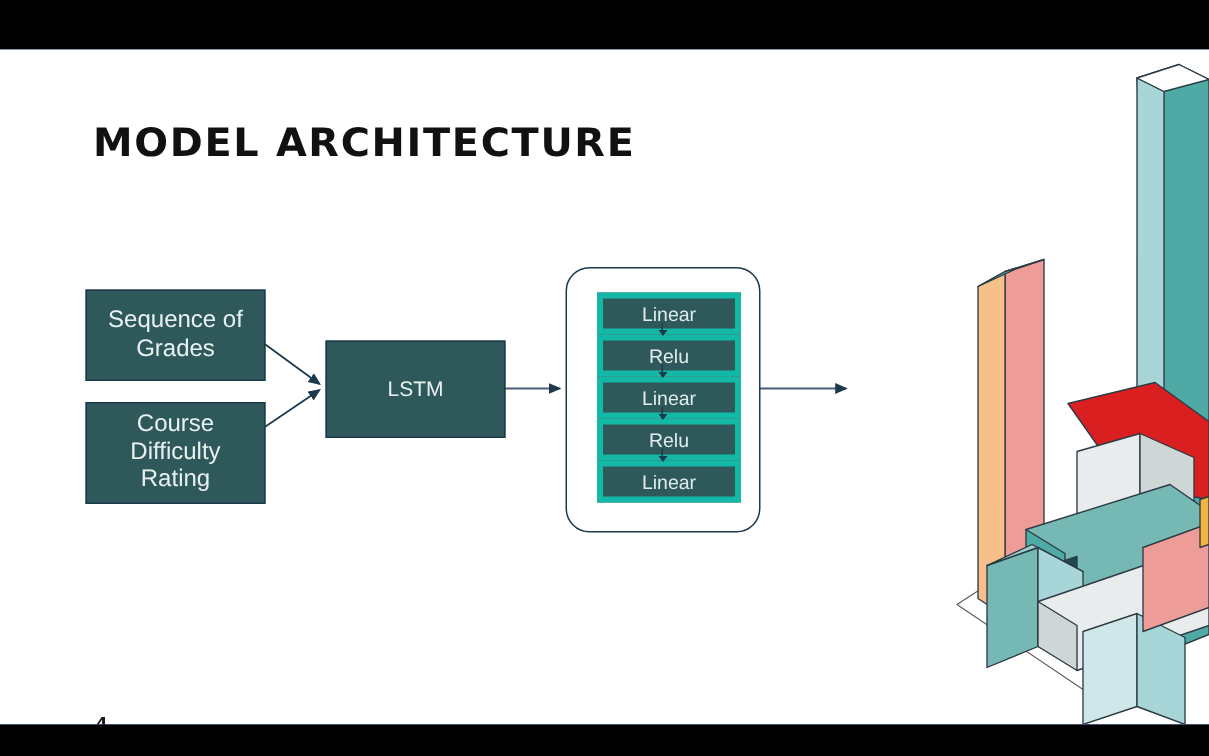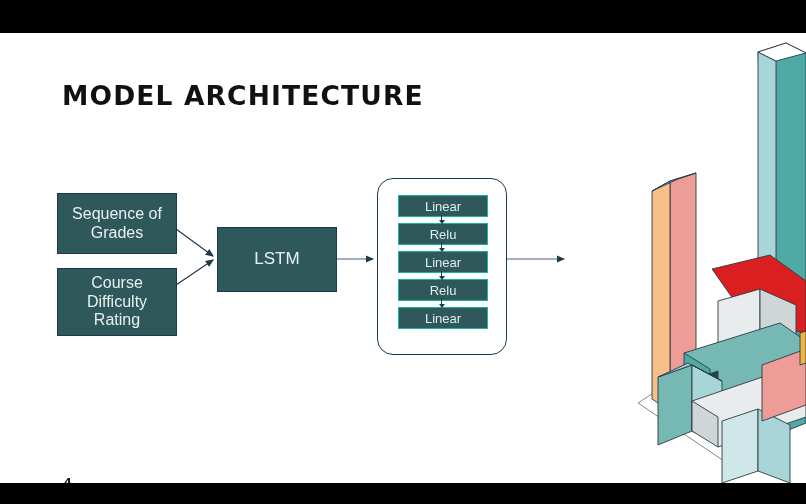--- a/index.html
+++ b/index.html
@@ -25,31 +25,31 @@
 
   
   .node{
     position:absolute;background:#2f585a;border:1px solid #1d3a4c;
     color:#e8f1f1;display:flex;align-items:center;justify-content:center;
     text-align:center;line-height:1.18;font-size:16px;
     font-family:"Liberation Sans",sans-serif;font-weight:400;
   }
   #node-seq{left:57px;top:160px;width:118px;height:59px;}
   #node-diff{left:57px;top:235px;width:118px;height:66px;}
-  #node-lstm{left:217px;top:194px;width:118px;height:63px;font-size:17px;}
+  #node-lstm{left:217px;top:194px;width:118px;height:63px;font-size:14px;}
   #node-output{left:568px;top:195px;width:118px;height:63px;font-size:17px;}
 
   
   #mlp-container{
     position:absolute;left:377px;top:145px;width:128px;height:175px;
     border:1.6px solid #1d3a4c;border-radius:16px;background:#fff;
   }
   .mlp-layer{
     position:absolute;left:398px;width:88px;height:20px;
-    background:#2f585a;border:1px solid #14b8a6;
+    background:#2f585a;border:4px solid #14b8a6;
     color:#dfecec;font-size:13px;display:flex;align-items:center;justify-content:center;
     font-family:"Liberation Sans",sans-serif;
   }
   #mlp-0{top:162px;}
   #mlp-1{top:190px;}
   #mlp-2{top:218px;}
   #mlp-3{top:246px;}
   #mlp-4{top:274px;}
 
   

